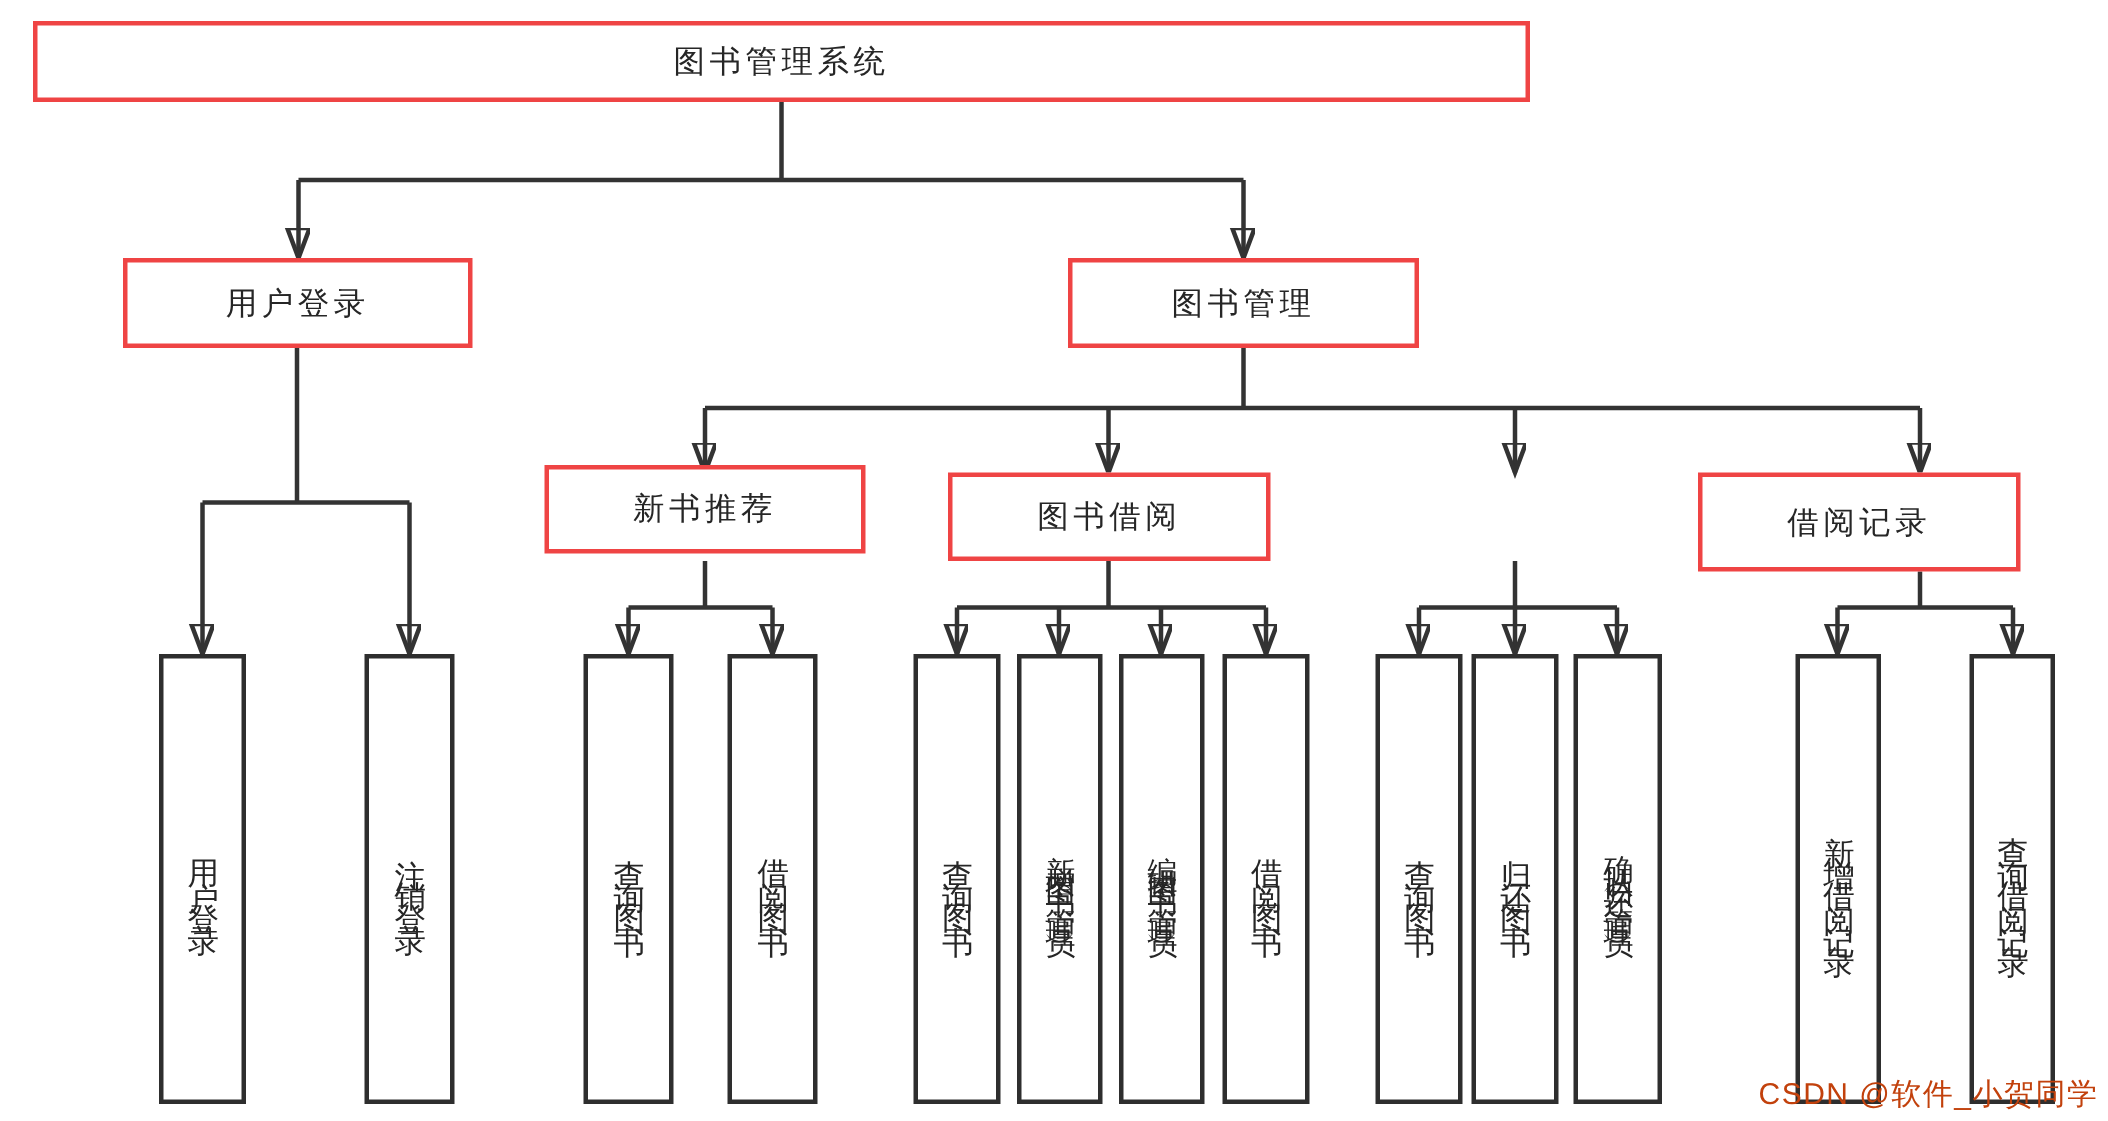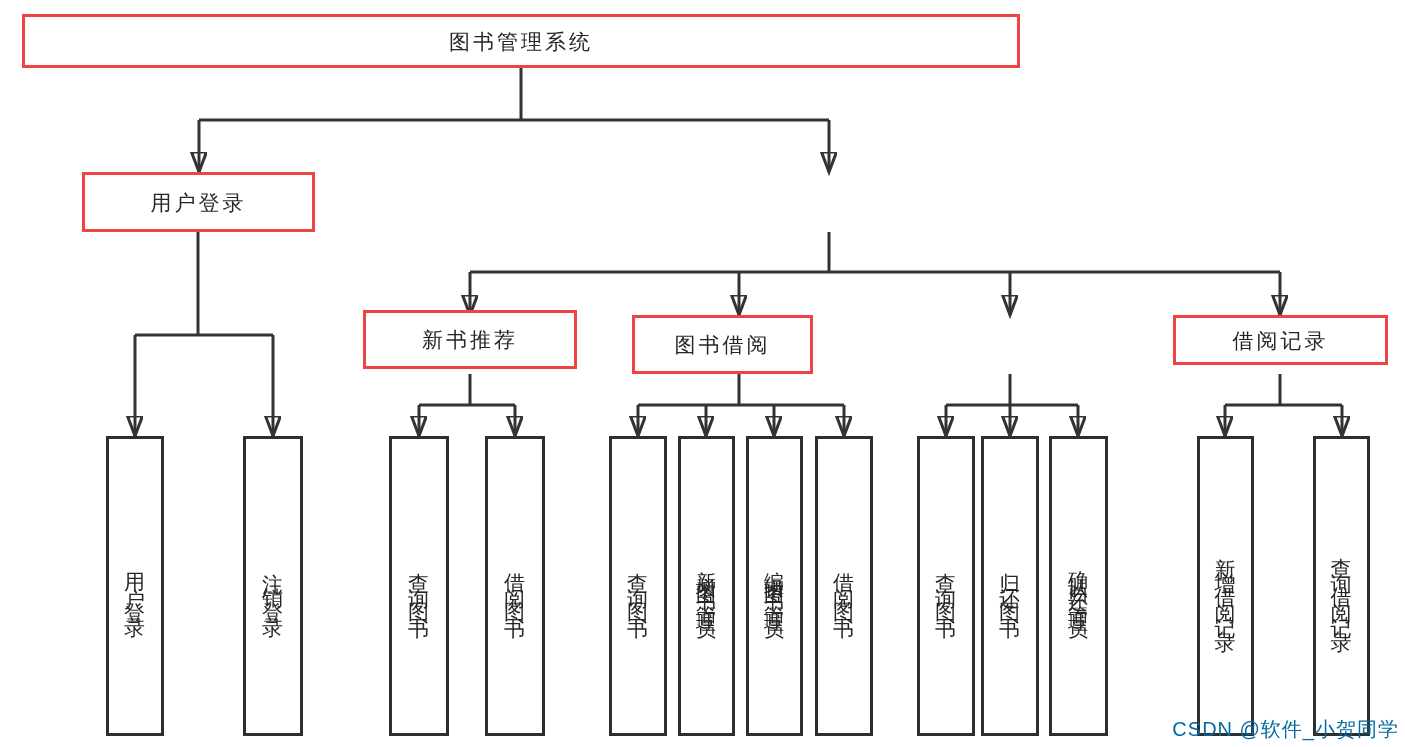--- a/index.html
+++ b/index.html
@@ -20,21 +20,21 @@
     border:3px solid #2e2e2e;color:#262626;
     display:flex;align-items:center;justify-content:center;
   }
   .leaf span{
     writing-mode:vertical-rl;text-orientation:mixed;
     font-size:21px;letter-spacing:15px;line-height:1;color:#262626;
   }
   .leaf.tight span{font-size:20px;letter-spacing:7px;}
   .watermark{
     position:absolute;right:6px;bottom:4px;z-index:5;
-    font-size:20px;letter-spacing:1px;color:#0369a1;
+    font-size:20px;letter-spacing:1px;color:#c2410c;
     font-family:"Liberation Sans","DejaVu Sans",sans-serif;
   }
 </style>
 </head>
 <body>
 
 <div class="stage">
 
   <svg class="wires" viewBox="0 0 1405 747" xmlns="http://www.w3.org/2000/svg">
     <defs>
@@ -84,28 +84,31 @@
     <path d="M1342,405 V436" marker-end="url(#arr)"></path>
   </svg>
 
   <div class="node" style="left:22px;top:14px;width:998px;height:54px">
     <span>图书管理系统</span>
   </div>
 
   <div class="node" style="left:82px;top:172px;width:233px;height:60px">
     <span>用户登录</span>
   </div>
+  <div class="node" style="left:712px;top:172px;width:234px;height:60px">
+    <span>图书管理</span>
+  </div>
 
   <div class="node" style="left:363px;top:310px;width:214px;height:59px">
     <span>新书推荐</span>
   </div>
-  <div class="node" style="left:632px;top:315px;width:181px;height:59px">
+  <div class="node" style="left:632px;top:315px;width:215px;height:59px">
     <span>图书借阅</span>
   </div>
-  <div class="node" style="left:1173px;top:315px;width:215px;height:50px">
+  <div class="node" style="left:1132px;top:315px;width:215px;height:66px">
     <span>借阅记录</span>
   </div>
 
   <div class="leaf" style="left:106px;top:436px;width:58px;height:300px">
     <span>用户登录</span>
   </div>
   <div class="leaf" style="left:243px;top:436px;width:60px;height:300px">
     <span>注销登录</span>
   </div>
 

